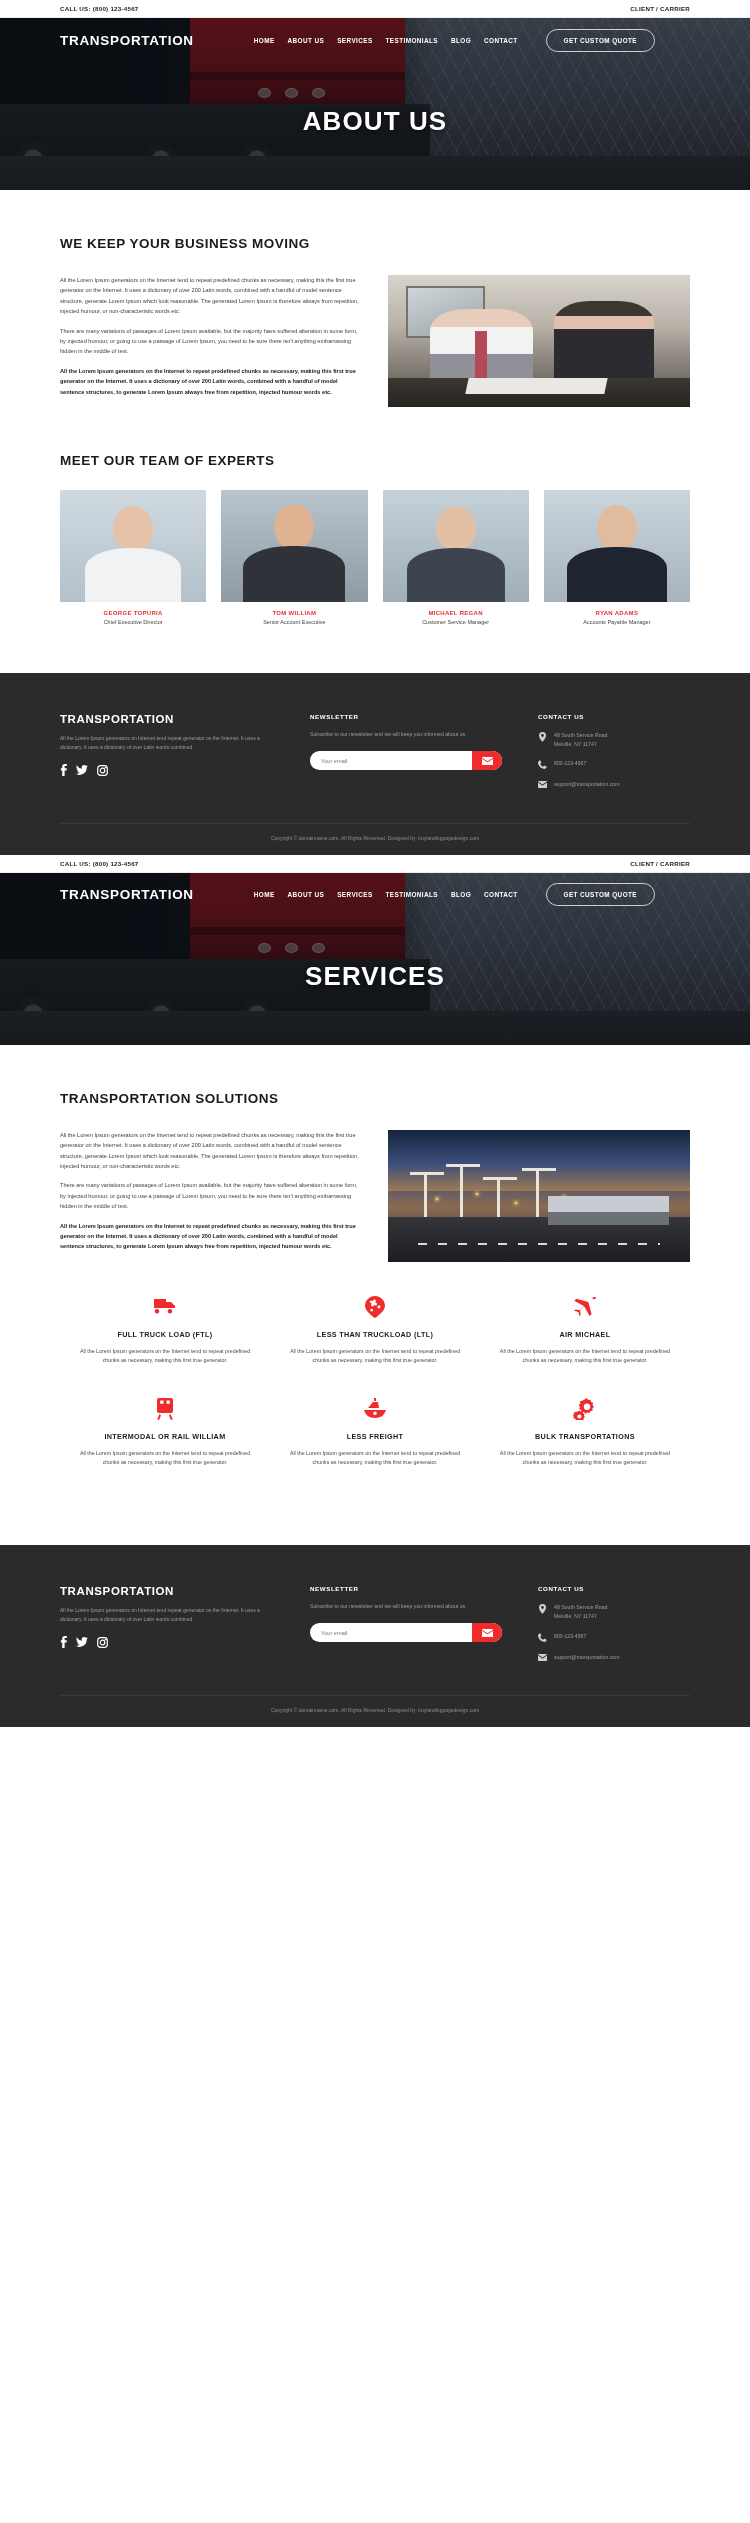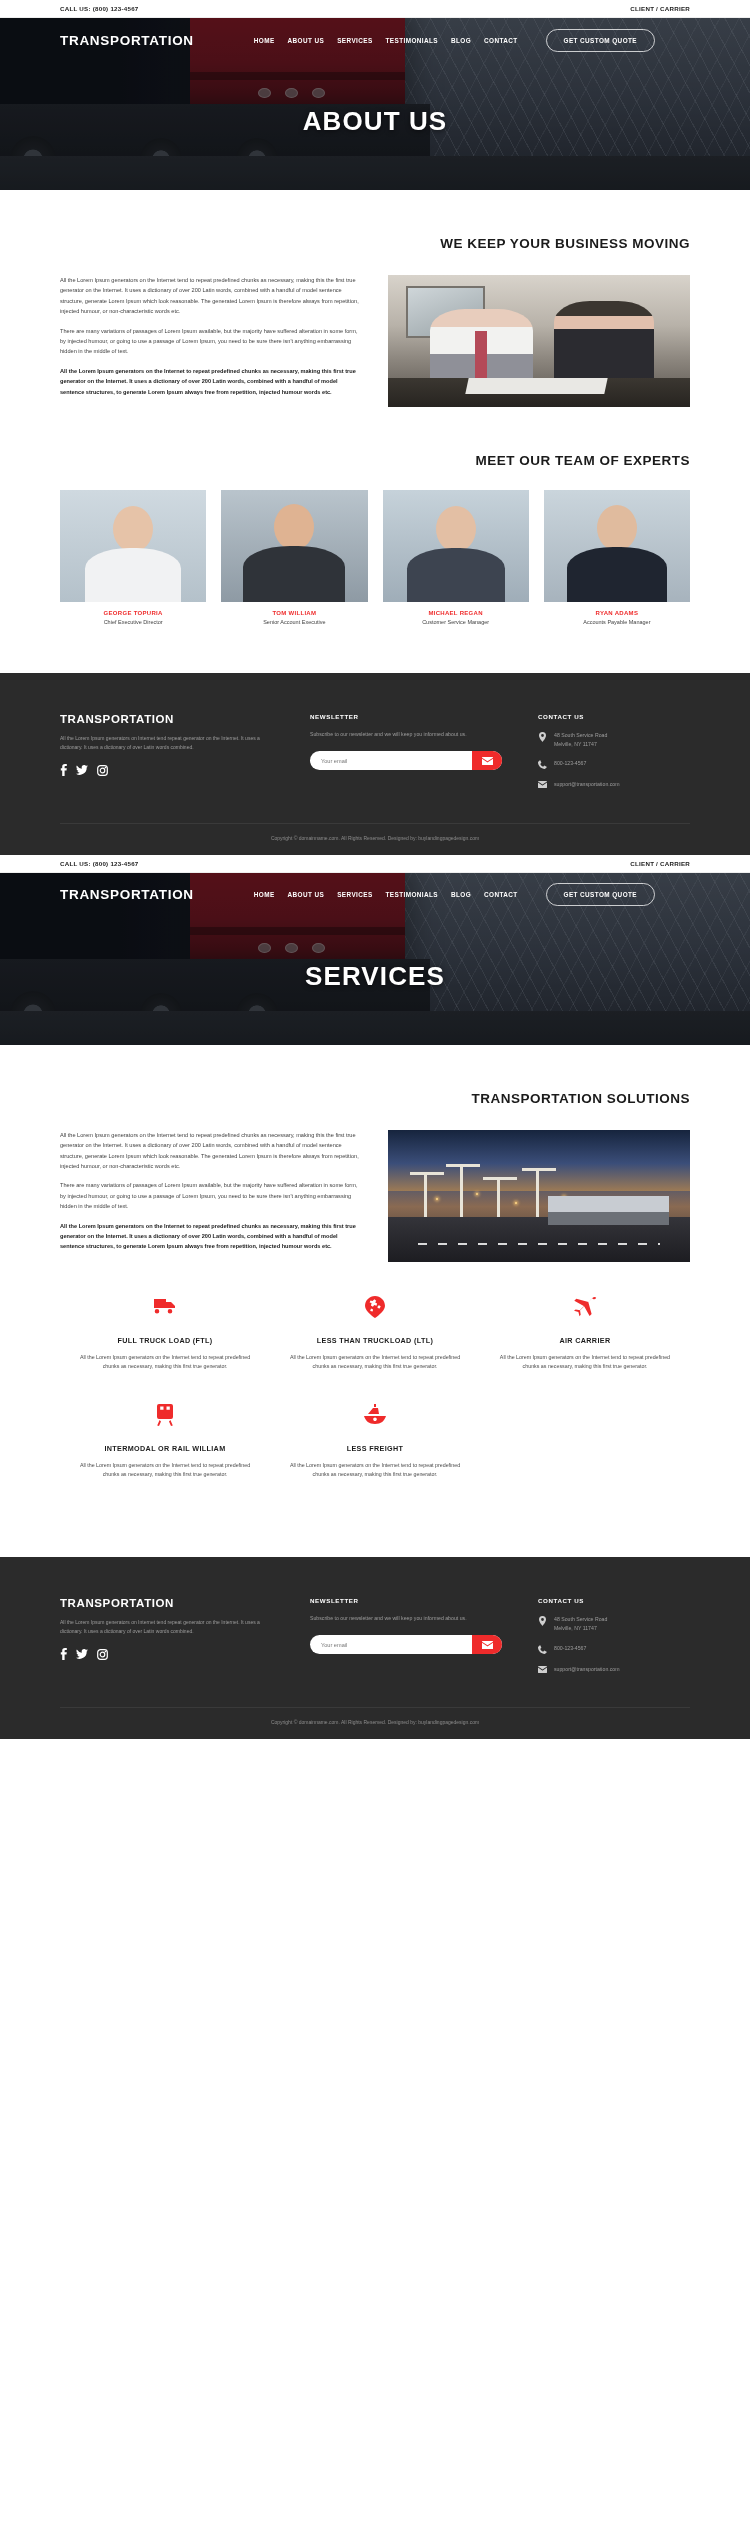--- a/index.html
+++ b/index.html
@@ -128,21 +128,21 @@
     color: #ffffff;
     font-size: 26px;
     font-weight: bold;
     letter-spacing: 1.1px;
     text-shadow: 0 1px 5px rgba(0,0,0,.6);
   }
 
   
   .section { padding: 0 60px; background: #fff; }
   .section-title {
-    text-align: right;
+    text-align: left;
     font-size: 13.5px;
     font-weight: bold;
     letter-spacing: .5px;
     color: #1b1b1b;
     padding-top: 46px;
   }
 
   
   .two-col {
     display: flex;
@@ -321,21 +321,21 @@
     display:flex; flex-wrap: wrap;
     margin-top: 32px;
   }
   .svc {
     width: 33.3333%;
     padding: 0 16px 30px;
     text-align:center;
   }
   .svc-ico { height: 26px; display:flex; align-items:center; justify-content:center; }
   .svc-title {
-    margin-top: 16px;
+    margin-top: 10px;
     font-size: 7.2px; font-weight:bold; letter-spacing:.35px; color:#1b1b1b;
   }
   .svc-desc {
     margin-top: 8px;
     font-size: 5.3px; line-height: 9.4px; color:#4a4a4a;
   }
 </style>
 </head>
 <body>
 
@@ -602,39 +602,51 @@
         </div>
         <div class="svc-title">LESS THAN TRUCKLOAD (LTL)</div>
         <div class="svc-desc">All the Lorem Ipsum generators on the Internet tend to repeat predefined chunks as necessary, making this first true generator.</div>
       </div>
       <div class="svc">
         <div class="svc-ico">
           <svg width="24" height="22" viewBox="0 0 24 22">
               <path fill="#ef2b2b" d="M23 1.6c-.9-.9-2.4-.8-3.6.4l-4 4-12.1-3.3-2 2 9.9 5.6-4 4-4.6-.7L1 14.8l4.4 1.1 1.1 4.4 1.2-1.6-.7-4.6 4-4 5.6 9.9 2-2-3.3-12.1 4-4C20.5 4.7 23.9 2.5 23 1.6z"></path>
             </svg>
         </div>
-        <div class="svc-title">AIR CARRIER</div>
+        <div class="svc-title">AIR MICHAEL</div>
         <div class="svc-desc">All the Lorem Ipsum generators on the Internet tend to repeat predefined chunks as necessary, making this first true generator.</div>
       </div>
       <div class="svc">
         <div class="svc-ico">
           <svg width="20" height="22" viewBox="0 0 20 22">
               <path fill="#ef2b2b" d="M4 0h12a2 2 0 0 1 2 2v11a2 2 0 0 1-2 2H4a2 2 0 0 1-2-2V2a2 2 0 0 1 2-2zm1.2 2.4v3.4h3.3V2.4zm6.3 0v3.4h3.3V2.4zM4 8.5h12v3H4zM4.6 16l-2.4 5.4 1.8.6 2-4.4zm10.8 0 2.4 5.4-1.8.6-2-4.4z"></path>
             </svg>
         </div>
         <div class="svc-title">INTERMODAL OR RAIL WILLIAM</div>
         <div class="svc-desc">All the Lorem Ipsum generators on the Internet tend to repeat predefined chunks as necessary, making this first true generator.</div>
       </div>
       <div class="svc">
         <div class="svc-ico">
           <svg width="26" height="22" viewBox="0 0 26 22">
               <path fill="#ef2b2b" d="M12 0h2v3h-2zM11 4h5l1 6H6zM2 12h22c-1.5 5-5 8-11 8S3.5 17 2 12zm11 1.5c-1 0-1.8.8-1.8 1.8s.8 1.8 1.8 1.8 1.8-.8 1.8-1.8-.8-1.8-1.8-1.8z"></path>
             </svg>
         </div>
         <div class="svc-title">LESS FREIGHT</div>
+        <div class="svc-desc">All the Lorem Ipsum generators on the Internet tend to repeat predefined chunks as necessary, making this first true generator.</div>
+      </div>
+      <div class="svc">
+        <div class="svc-ico">
+          <svg width="24" height="22" viewBox="0 0 24 22">
+              <g fill="#ef2b2b">
+                <path d="M12 1.2 14 0l1.2 2 2.3-.3.5 2.3 2.2.8-.7 2.2 1.5 1.8-1.7 1.6.4 2.3-2.3.4-1 2.1-2.1-1-1.8 1.5-1.6-1.7-2.3.3-.4-2.3-2.1-1 1-2.1L5.7 7l1.7-1.6-.4-2.3 2.3-.4zm2 4.4a3.2 3.2 0 1 0 0 6.4 3.2 3.2 0 0 0 0-6.4z"></path>
+                <path d="M5.4 13.2 7 12.4l1 1.4 1.7-.2.3 1.7 1.5.7-.6 1.6 1 1.3-1.3 1.1.2 1.7-1.7.2-.8 1.5-1.5-.8-1.3 1-1.1-1.3-1.7.1-.2-1.7L0 19.9l.8-1.5-1-1.3 1.4-1.1-.2-1.7 1.7-.2zm1 3.2a2.1 2.1 0 1 0 0 4.2 2.1 2.1 0 0 0 0-4.2z"></path>
+              </g>
+            </svg>
+        </div>
+        <div class="svc-title">BULK TRANSPORTATIONS</div>
         <div class="svc-desc">All the Lorem Ipsum generators on the Internet tend to repeat predefined chunks as necessary, making this first true generator.</div>
       </div>
     </div>
   </div>
 
   <div class="footer">
     <div class="footer-grid">
       <div class="f-brand">
         <div class="f-logo">TRANSPORTATION</div>
         <p>All the Lorem Ipsum generators on Internet tend repeat generator on the Internet. It uses a dictionary. It uses a dictionary of over Latin words combined.</p>

